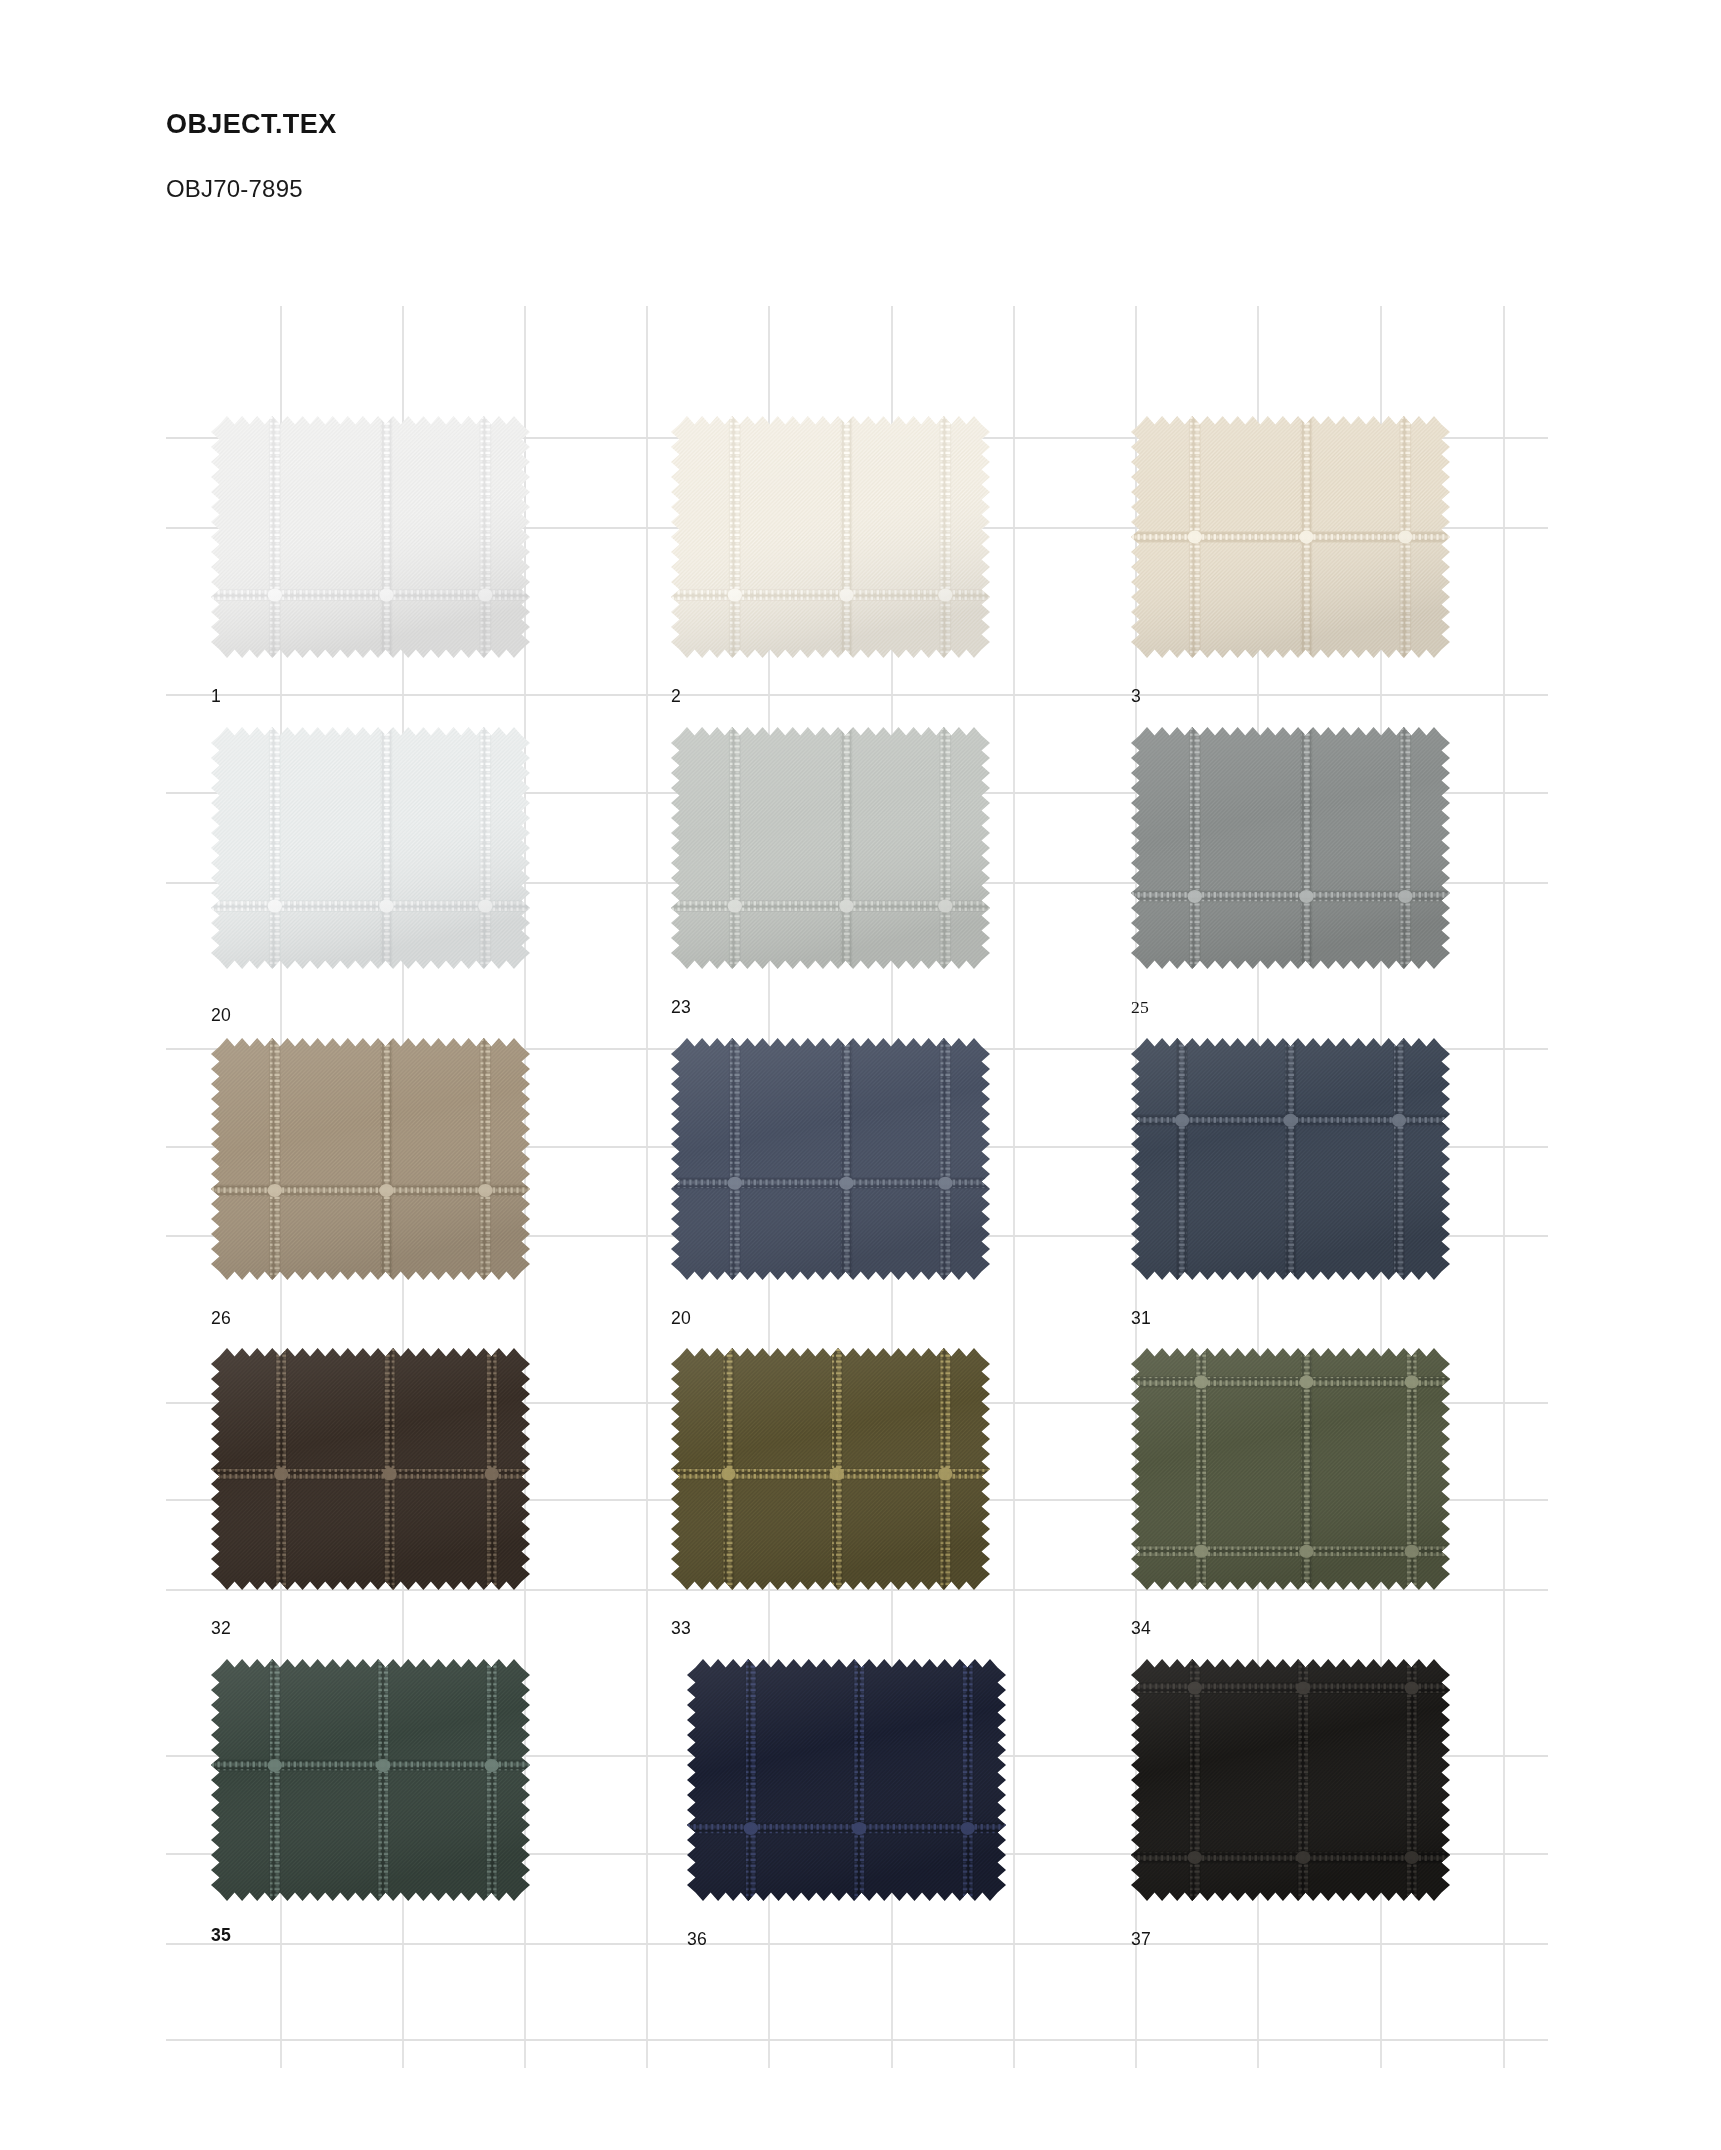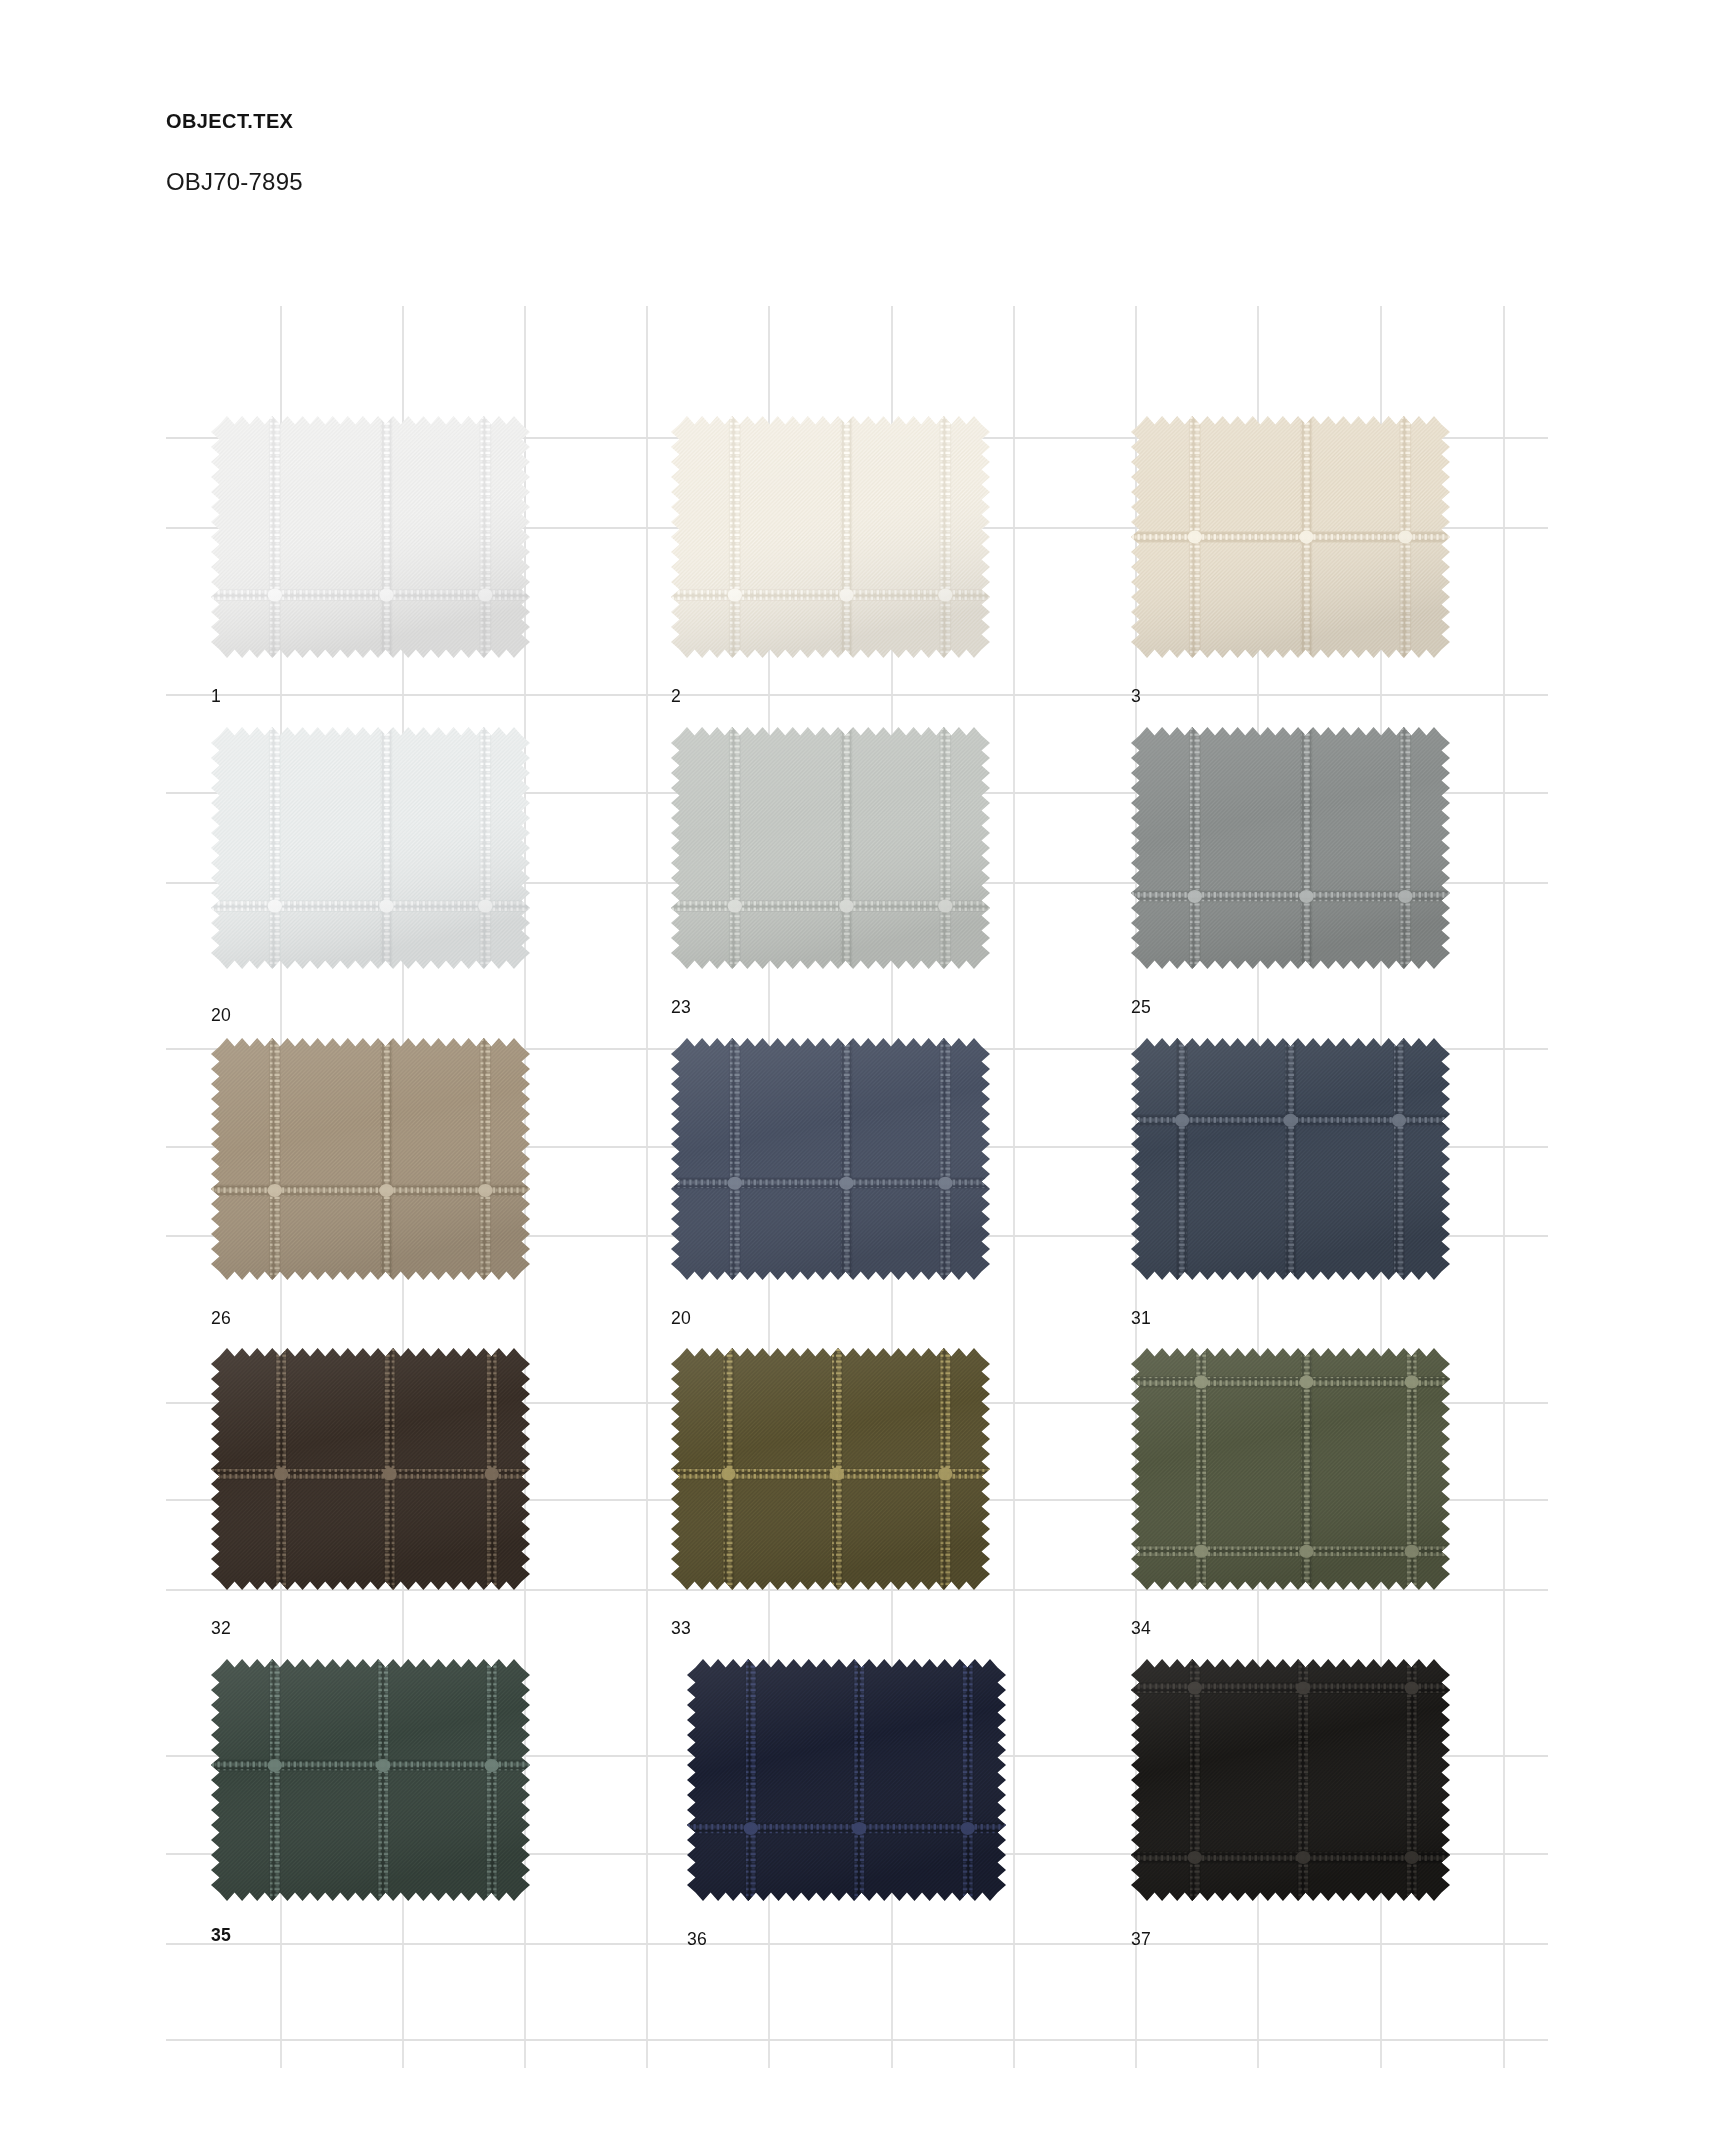--- a/index.html
+++ b/index.html
@@ -7,21 +7,21 @@
     width:1722px;height:2151px;
     background:#ffffff;
     font-family:"Liberation Sans","DejaVu Sans",sans-serif;
     position:relative;overflow:hidden;
     -webkit-font-smoothing:antialiased;
   }
 
   
   #header{position:absolute;left:166px;top:111px;}
   #brand{
-    font-size:20px;font-weight:bold;letter-spacing:0.4px;
+    font-size:27px;font-weight:bold;letter-spacing:0.4px;
     color:#141414;line-height:1;
   }
   #code{
     font-size:24px;font-weight:400;letter-spacing:0.2px;
     color:#1a1a1a;line-height:1;margin-top:39px;
   }
 
   
   #grid{position:absolute;left:0;top:0;width:1722px;height:2151px;pointer-events:none;}
   .vline{position:absolute;width:2px;background:#e3e3e3;}
@@ -373,21 +373,21 @@
             <ellipse cx="98" cy="260.4" rx="11" ry="10" fill="#b6bab9" opacity="0.95"></ellipse>
             <ellipse cx="96" cy="258.4" rx="5.5" ry="5" fill="#b6bab9" opacity="0.55"></ellipse>
             <ellipse cx="269.5" cy="260.4" rx="11" ry="10" fill="#b6bab9" opacity="0.95"></ellipse>
             <ellipse cx="267.5" cy="258.4" rx="5.5" ry="5" fill="#b6bab9" opacity="0.55"></ellipse>
             <ellipse cx="421.4" cy="260.4" rx="11" ry="10" fill="#b6bab9" opacity="0.95"></ellipse>
             <ellipse cx="419.4" cy="258.4" rx="5.5" ry="5" fill="#b6bab9" opacity="0.55"></ellipse>
             <rect x="0" y="0" width="490" height="372" fill="url(#sw25-sh)"></rect>
           </g>
         </svg>
       </div>
-      <div class="label" style="left: 0px; top: 272px;">25</div>
+      <div class="label" style="left: 0px; top: 272px; font-family: Liberation Serif, serif;">25</div>
     </div>
     <div class="swatch-cell" style="left: 211px; top: 1038px; width: 319px; height: 294px;">
       <div class="swatch">
         <svg viewBox="0 0 490 372" preserveAspectRatio="none">
           <defs>
             <pattern id="sw26-weave" width="6" height="6" patternUnits="userSpaceOnUse">
               <rect width="6" height="6" fill="#a79780"></rect>
               <path d="M0 6 L6 0 M-1 1 L1 -1 M5 7 L7 5" stroke="#9c8c76" stroke-width="2.0" opacity="0.9"></path>
               <path d="M0 3 L3 0 M3 6 L6 3" stroke="#cbbfa8" stroke-width="0.7" opacity="0.16"></path>
             </pattern>

